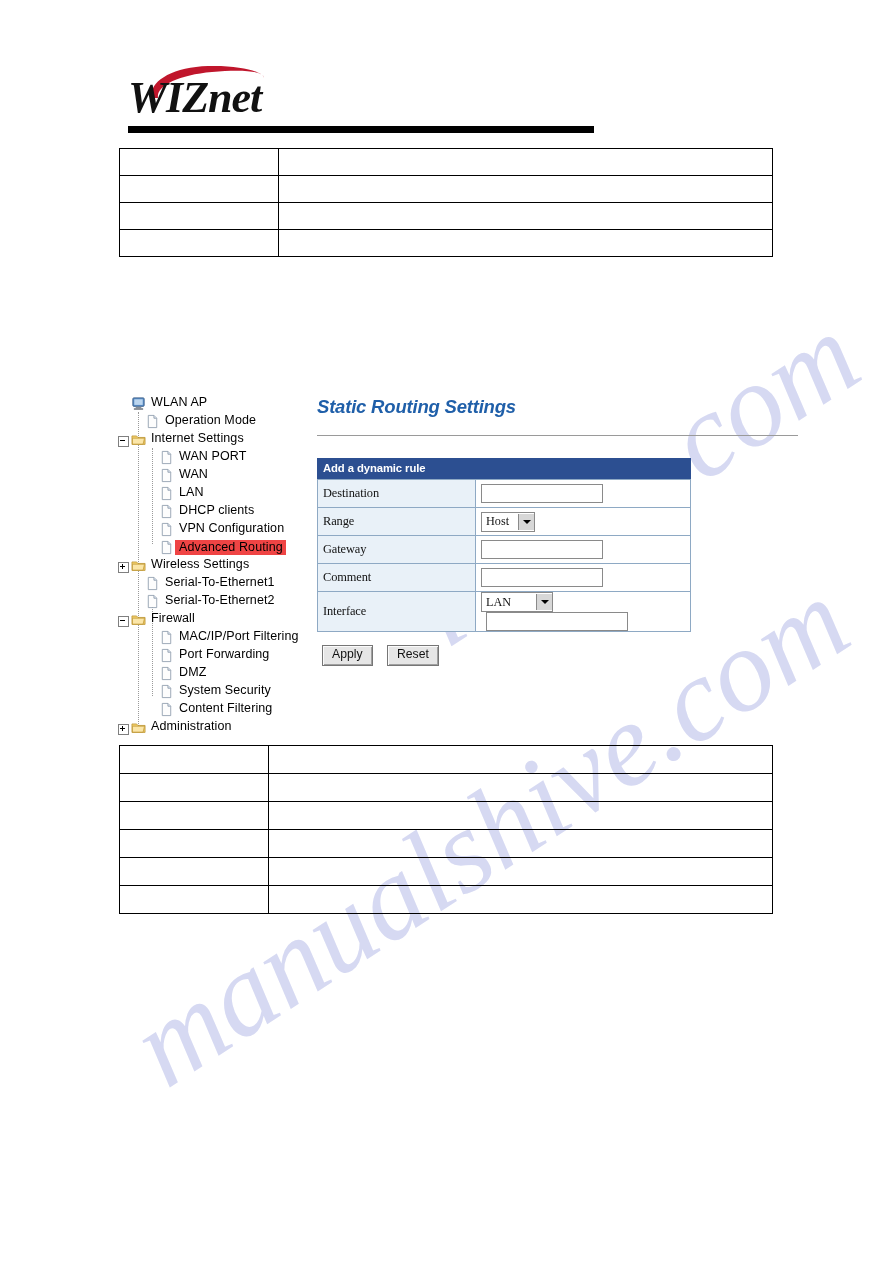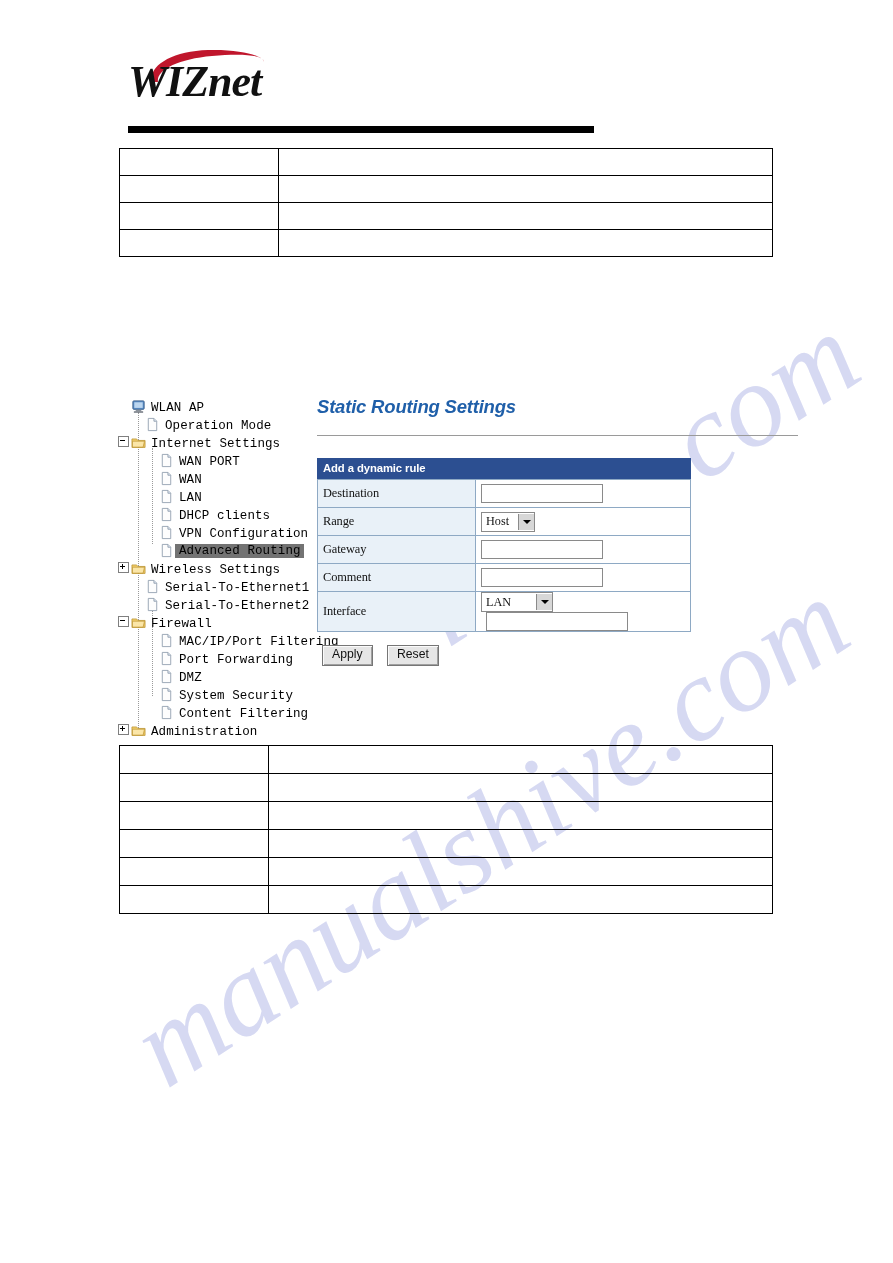--- a/index.html
+++ b/index.html
@@ -24,21 +24,21 @@
     white-space:nowrap;
     pointer-events:none;
     user-select:none;
     z-index:5;
     opacity:.75;
   }
   .wm1{left:388px;top:560px;font-size:118px;transform:rotate(-33deg);transform-origin:0 0;}
   .wm2{left:108px;top:1000px;font-size:118px;transform:rotate(-33deg);transform-origin:0 0;}
 
   
-  .logo-wrap{position:absolute;left:128px;top:46px;width:470px;height:80px;z-index:10;}
+  .logo-wrap{position:absolute;left:128px;top:62px;width:470px;height:80px;z-index:10;}
   .logo-text{
     position:absolute;left:0;top:14px;
     font-family:"Liberation Serif", serif;
     font-weight:bold;font-style:italic;
     font-size:44px;letter-spacing:-1px;color:#111;
     line-height:1;
   }
   .logo-swoosh{position:absolute;left:18px;top:2px;width:120px;height:40px;}
   .logo-rule{
     position:absolute;left:128px;top:126px;
@@ -59,26 +59,25 @@
 
   
   .shot{position:absolute;left:0;top:0;width:893px;height:1263px;z-index:9;}
 
   
   .tree{
     position:absolute;left:131px;top:396px;width:180px;
     font-size:12.5px;color:#000;line-height:1;
   }
   .tnode{
-    position:relative;height:18px;display:flex;align-items:flex-end;
+    position:relative;height:18px;display:flex;align-items:flex-start;
     white-space:nowrap;
-    font-family:Liberation Mono, monospace;
   }
   .tlabel{padding-left:4px;letter-spacing:.1px;}
-  .tlabel.sel{background:#737373;color:#000;padding:1px 3px 1px 4px;}
+  .tlabel.sel{background:#ef4444;color:#000;padding:1px 3px 1px 4px;}
   .indent0{margin-left:0px;}
   .indent1{margin-left:14px;}
   .indent2{margin-left:28px;}
 
   
   .vline{position:absolute;width:0;border-left:1px dotted #9a9a9a;}
   .v-root{left:138px;top:412px;height:318px;}
   .v-l1{left:152px;top:448px;height:96px;}
   .v-l2{left:152px;top:604px;height:92px;}
 

